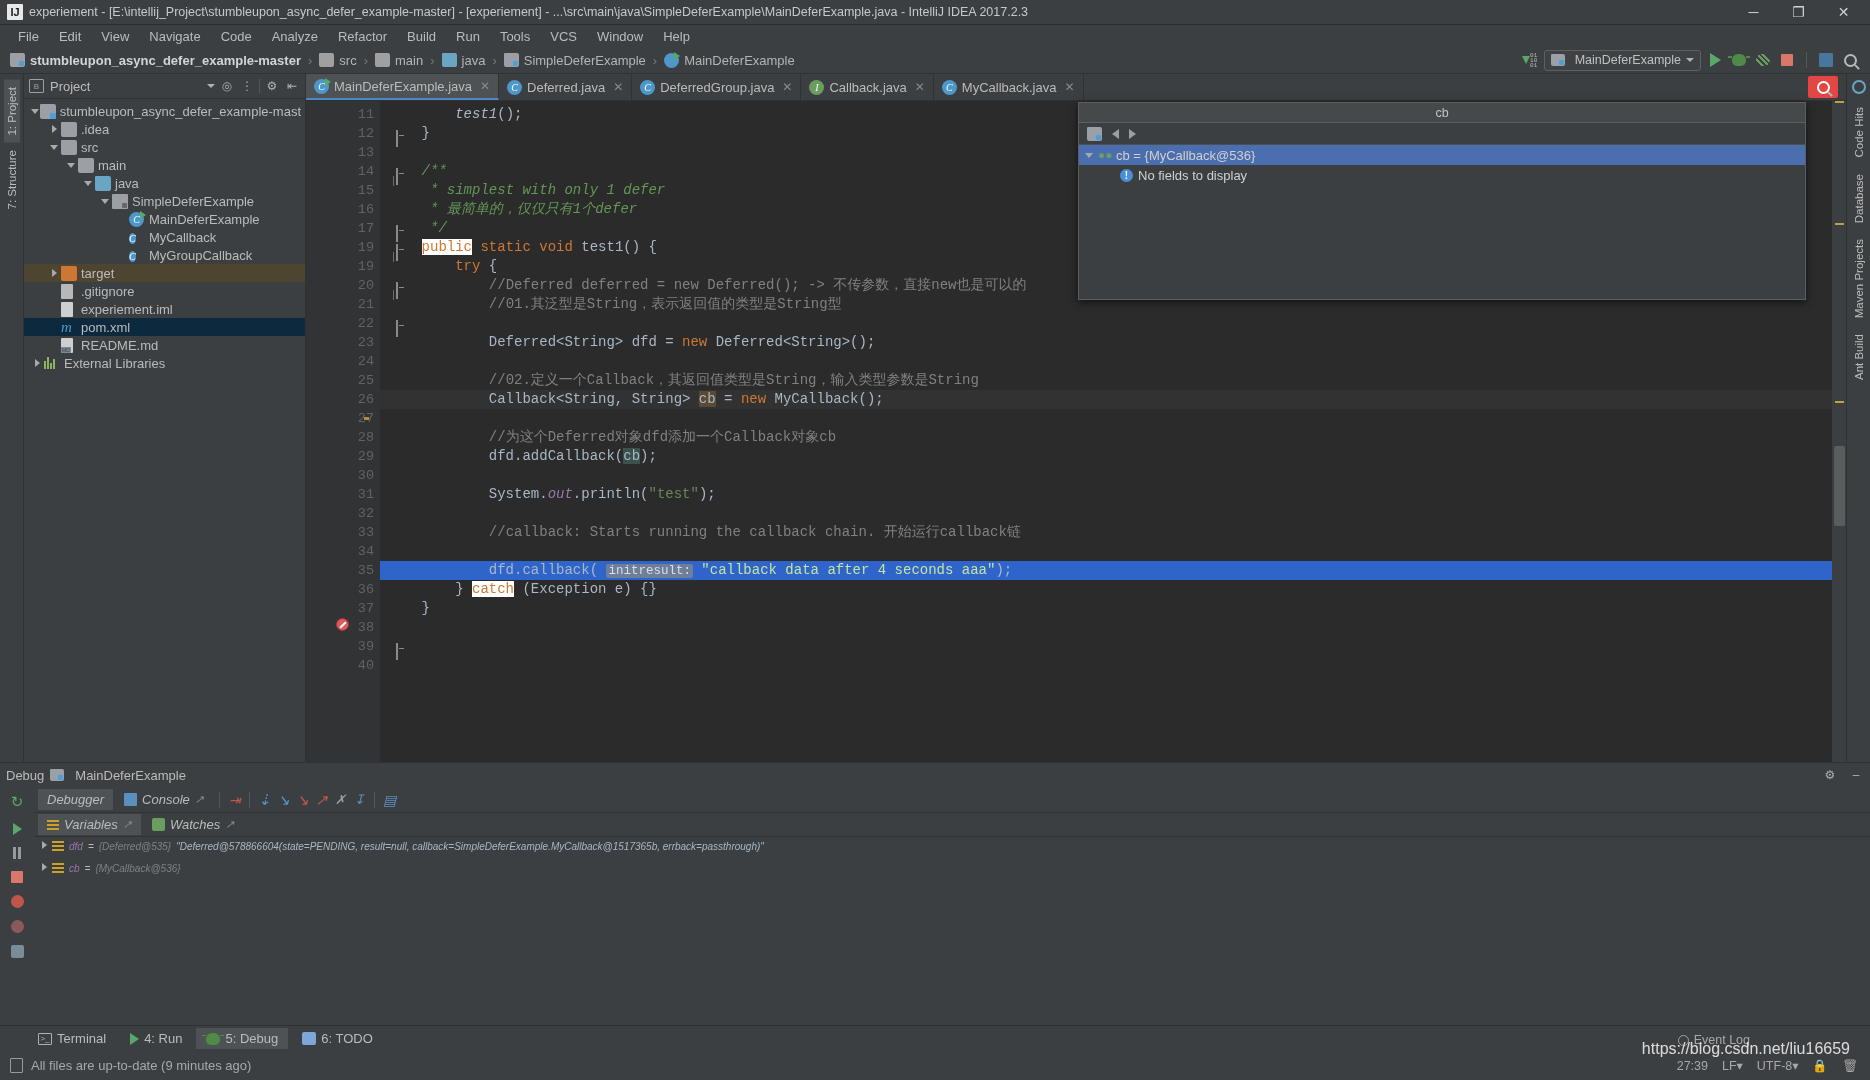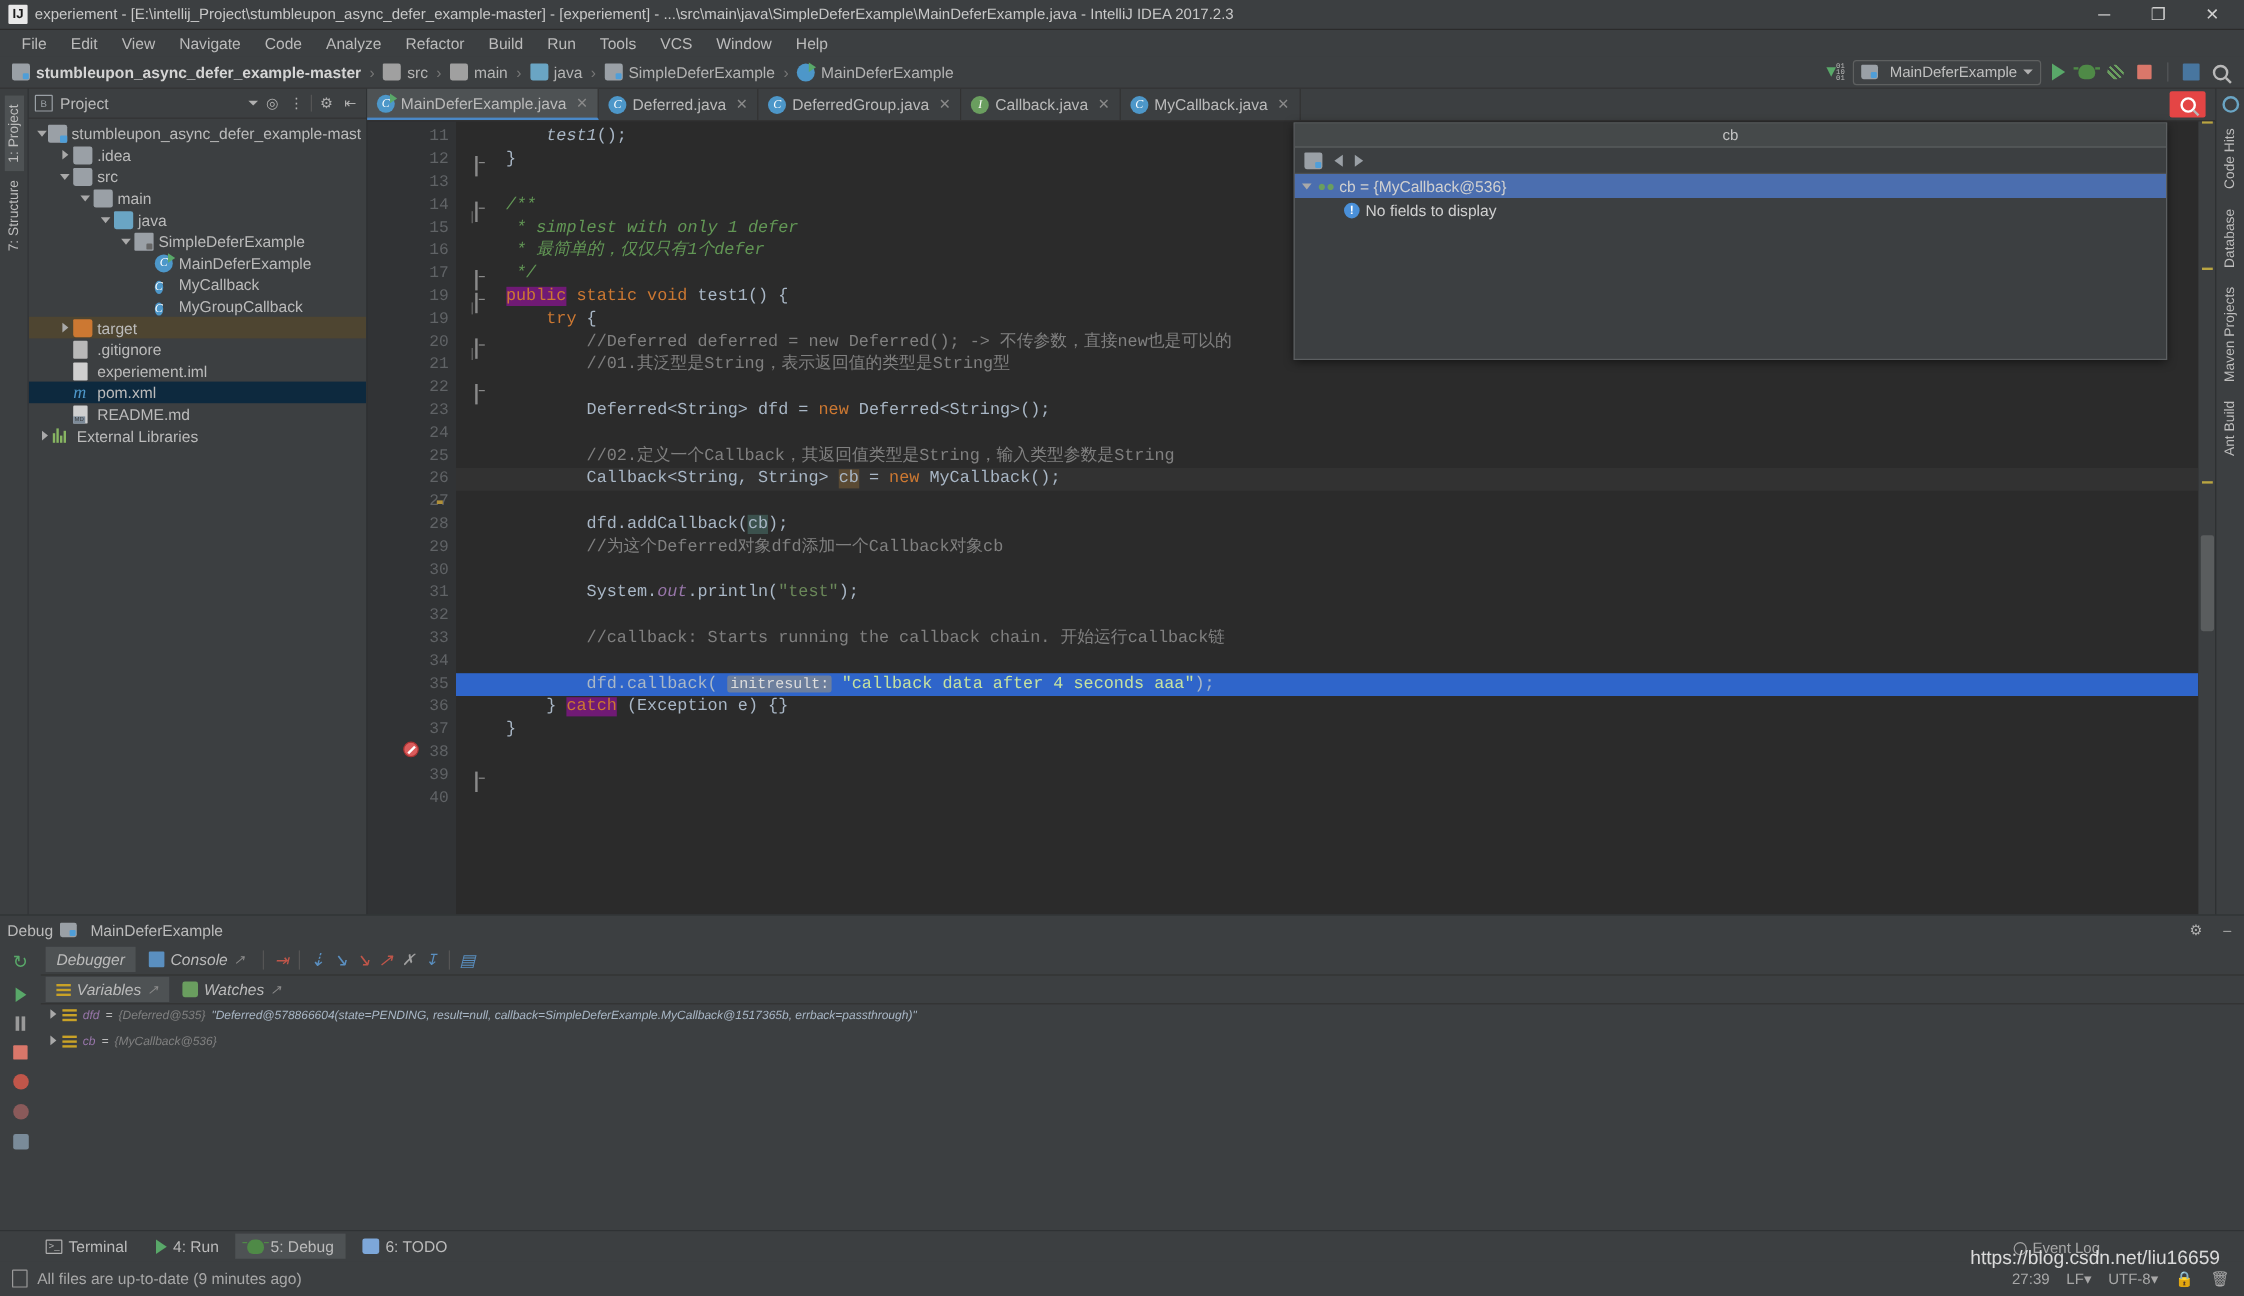--- a/index.html
+++ b/index.html
@@ -135,21 +135,21 @@
   .bulb-b:after{content:'';position:absolute;left:2px;top:8px;width:5px;height:3px;background:#b0903a;}
   .brkp{position:absolute;left:30px;width:13px;height:13px;border-radius:50%;background:#db5c5c;
     border:1px solid #a33; display:flex;align-items:center;justify-content:center;}
   .brkp:after{content:'';width:8px;height:2px;background:#fff;transform:rotate(-45deg);}
 
   .code { flex:1; padding-top:4px; font-family:"Liberation Mono", monospace; font-size:14px;
     position:relative; overflow:hidden;}
   .cl-line { height:19px; line-height:19px; white-space:pre; color:#a9b7c6; padding-left:8px;}
   .cl-line.cur { background:#323232; }
   .cl-line.selrow { background:#2f65ca; }
-  .kw{color:#cc7832;} .kw-hl{color:#cc7832;background:#701a75;}
+  .kw{color:#cc7832;} .kw-hl{color:#cc7832;background:#ffffff;}
   .cmt{color:#808080;} .doc{color:#629755;font-style:italic;}
   .str{color:#6a8759;} .num{color:#6897bb;} .fld{color:#9876aa;font-style:italic;}
   .hint{background:#4e4e4e;color:#9b9b9b;border-radius:2px;padding:0 2px;font-size:12.5px;}
   .idhl{background:#3b514d;}
   .idhl2{background:#5a4a33;}
   .selrow .str{color:#c6e2a0;} .selrow .hint{background:#6d7f9d;color:#dedede;}
 
   .bc-bar{height:22px;background:#3c3f41;border-top:1px solid #2f3234;display:flex;
     align-items:center;padding-left:30px;font-size:12.5px;color:#9a9a9a;gap:6px;}
 
@@ -537,22 +537,22 @@
           <div class="cl-line">    <span class="kw-hl">public</span> <span class="kw">static</span> <span class="kw">void</span> test1() {</div>
           <div class="cl-line">        <span class="kw">try</span> {</div>
           <div class="cl-line">            <span class="cmt">//Deferred deferred = new Deferred(); -&gt; 不传参数，直接new也是可以的</span></div>
           <div class="cl-line">            <span class="cmt">//01.其泛型是String，表示返回值的类型是String型</span></div>
           <div class="cl-line">&nbsp;</div>
           <div class="cl-line">            Deferred&lt;String&gt; dfd = <span class="kw">new</span> Deferred&lt;String&gt;();</div>
           <div class="cl-line">&nbsp;</div>
           <div class="cl-line">            <span class="cmt">//02.定义一个Callback，其返回值类型是String，输入类型参数是String</span></div>
           <div class="cl-line cur">            Callback&lt;String, String&gt; <span class="idhl2">cb</span> = <span class="kw">new</span> MyCallback();</div>
           <div class="cl-line">&nbsp;</div>
+          <div class="cl-line">            <span class="cmt">//为这个Deferred对象dfd添加一个Callback对象cb</span></div>
           <div class="cl-line">            dfd.addCallback(<span class="idhl">cb</span>);</div>
-          <div class="cl-line">            <span class="cmt">//为这个Deferred对象dfd添加一个Callback对象cb</span></div>
           <div class="cl-line">&nbsp;</div>
           <div class="cl-line">            System.<span class="fld">out</span>.println(<span class="str">"test"</span>);</div>
           <div class="cl-line">&nbsp;</div>
           <div class="cl-line">            <span class="cmt">//callback: Starts running the callback chain. 开始运行callback链</span></div>
           <div class="cl-line">&nbsp;</div>
           <div class="cl-line selrow">            dfd.callback( <span class="hint">initresult:</span> <span class="str">"callback data after 4 seconds aaa"</span>);</div>
           <div class="cl-line">        } <span class="kw-hl">catch</span> (Exception e) {}</div>
           <div class="cl-line">    }</div>
           <div class="cl-line">&nbsp;</div>
         </div>

